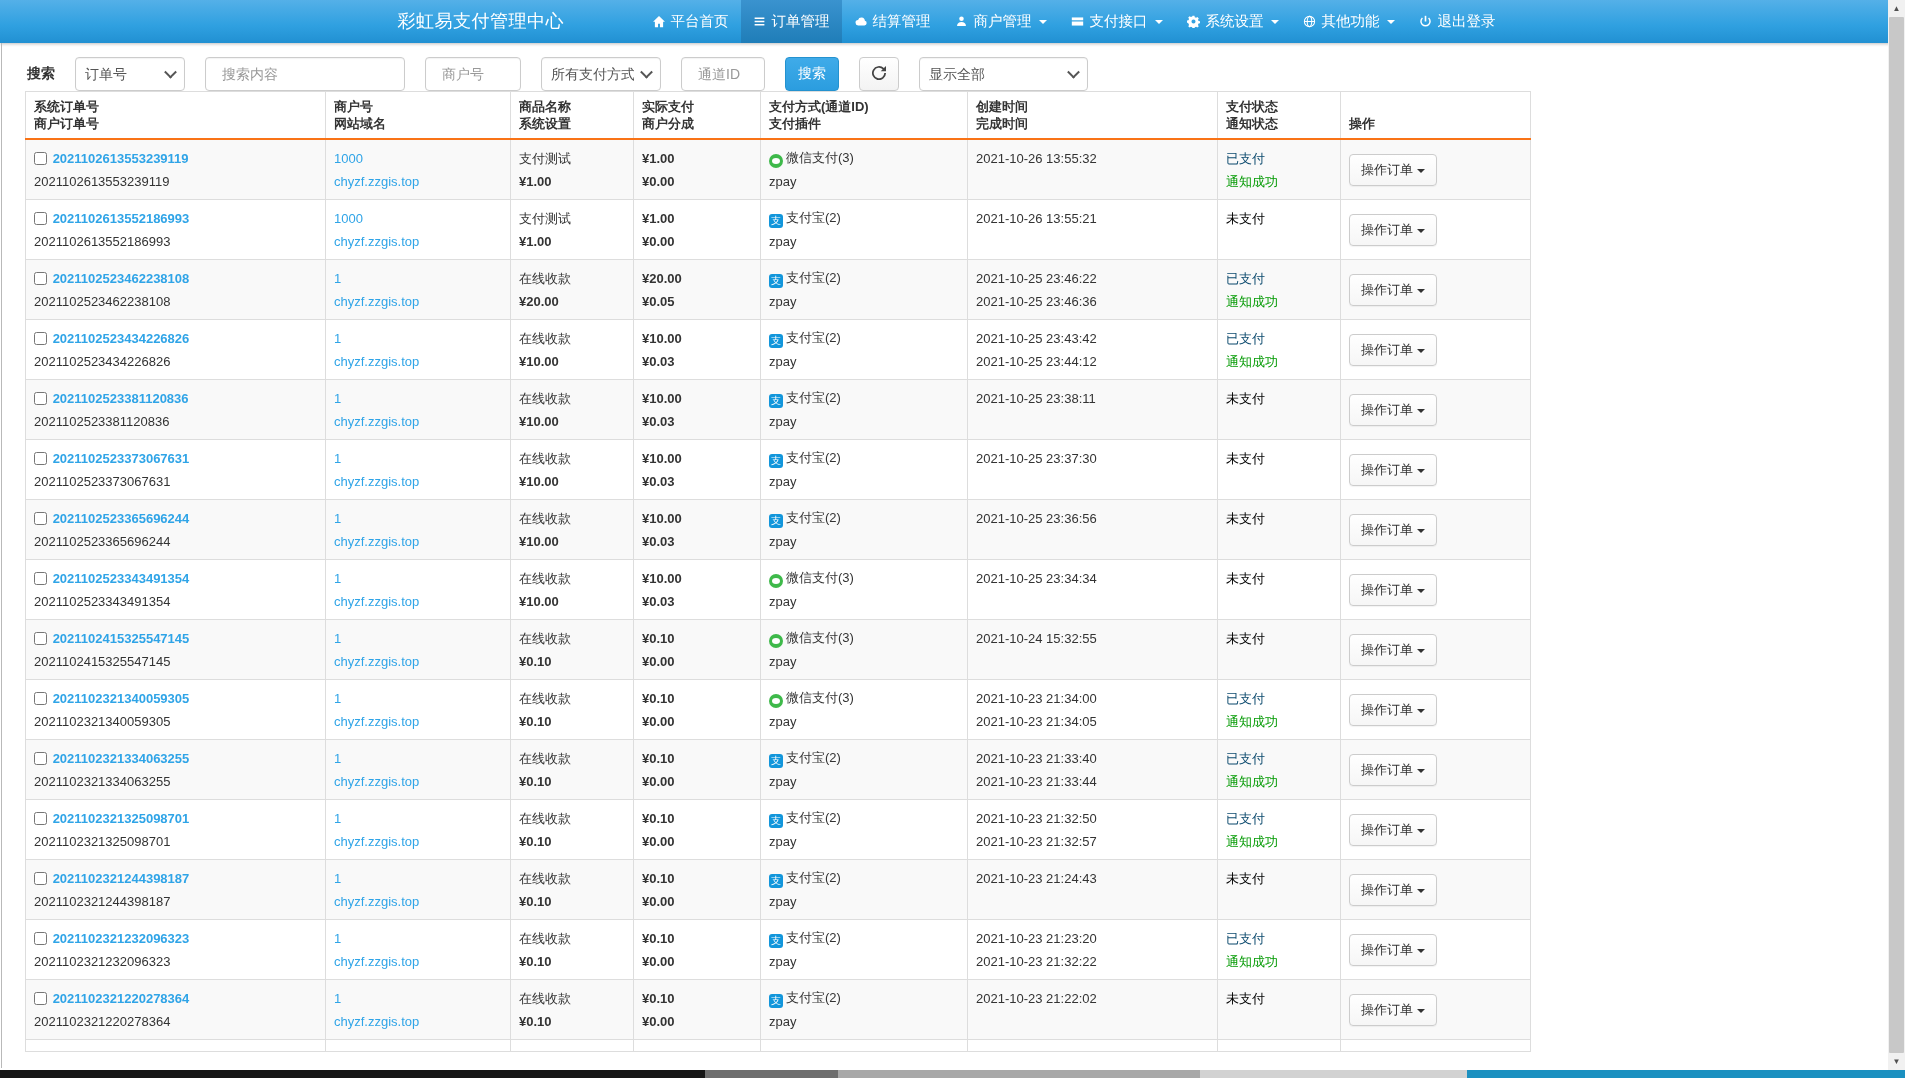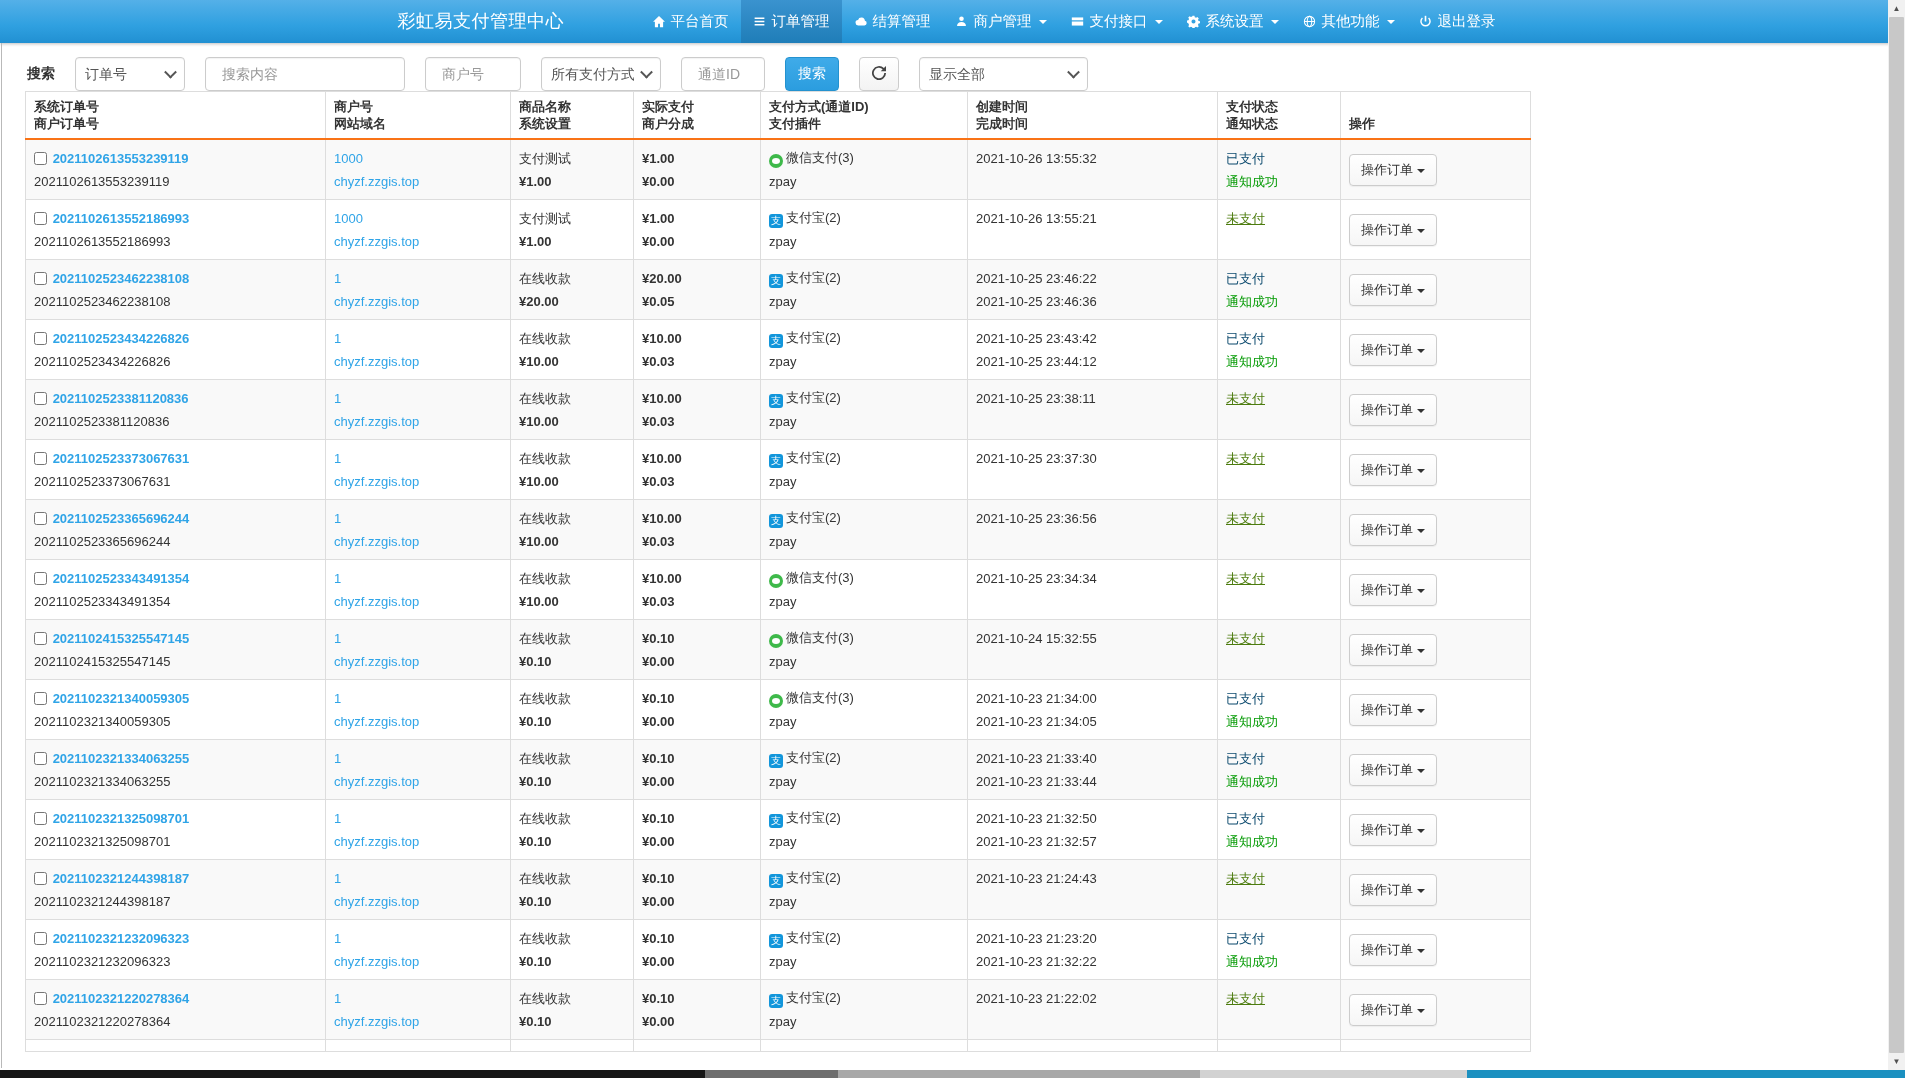--- a/index.html
+++ b/index.html
@@ -51,21 +51,21 @@
   a.blue-link { color:#2fa4e7; text-decoration:none; }
   a.order-link { color:#2fa4e7; font-weight:bold; text-decoration:none; }
   .chk { vertical-align:-2px; margin-right:2px; }
   .amt { font-weight:bold; color:#333; }
   .pm-icon { display:inline-flex; width:14px; height:14px; border-radius:50%; margin-right:3px; vertical-align:-2px; align-items:center; justify-content:center; position:relative; }
   .pm-wechat { background:#3eb94a; }
   .pm-wechat::after { content:""; width:8px; height:6px; background:#fff; border-radius:50%; }
   .pm-alipay { background:#1296db; border-radius:3px; }
   .pm-alipay::after { content:"支"; color:#fff; font-size:10px; line-height:1; }
   .st-paid { color:#0c4a6e; }
-  .st-unpaid { color:#4d7c0f;text-decoration:underline; }
+  .st-unpaid { color:#000000; }
   .notify { color:#009900; }
   .btn-action { padding:6px 11px; font-size:13px; color:#333; background:linear-gradient(#fff,#f6f6f6); border:1px solid #ccc;
       border-radius:4px; cursor:pointer; font-family:inherit; box-shadow:0 1px 1px rgba(0,0,0,.05); white-space:nowrap; }
   .btn-action .caret-dark { display:inline-block; width:0; height:0; border-left:4px solid transparent; border-right:4px solid transparent; border-top:4px solid #333; margin-left:4px; vertical-align:1px; }
 
   
   .vscroll { position:absolute; top:0; right:0; bottom:8px; width:17px; background:#f1f1f1; z-index:10; }
   .vscroll .arrow { position:absolute; left:0; width:17px; height:17px; display:flex; align-items:center; justify-content:center; font-size:8px; color:#505050; }
   .vscroll .up { top:0; } .vscroll .down { bottom:0; }
   .vthumb { position:absolute; left:1px; right:1px; top:17px; bottom:17px; background:#c8c8c8; border-radius:1px; }

